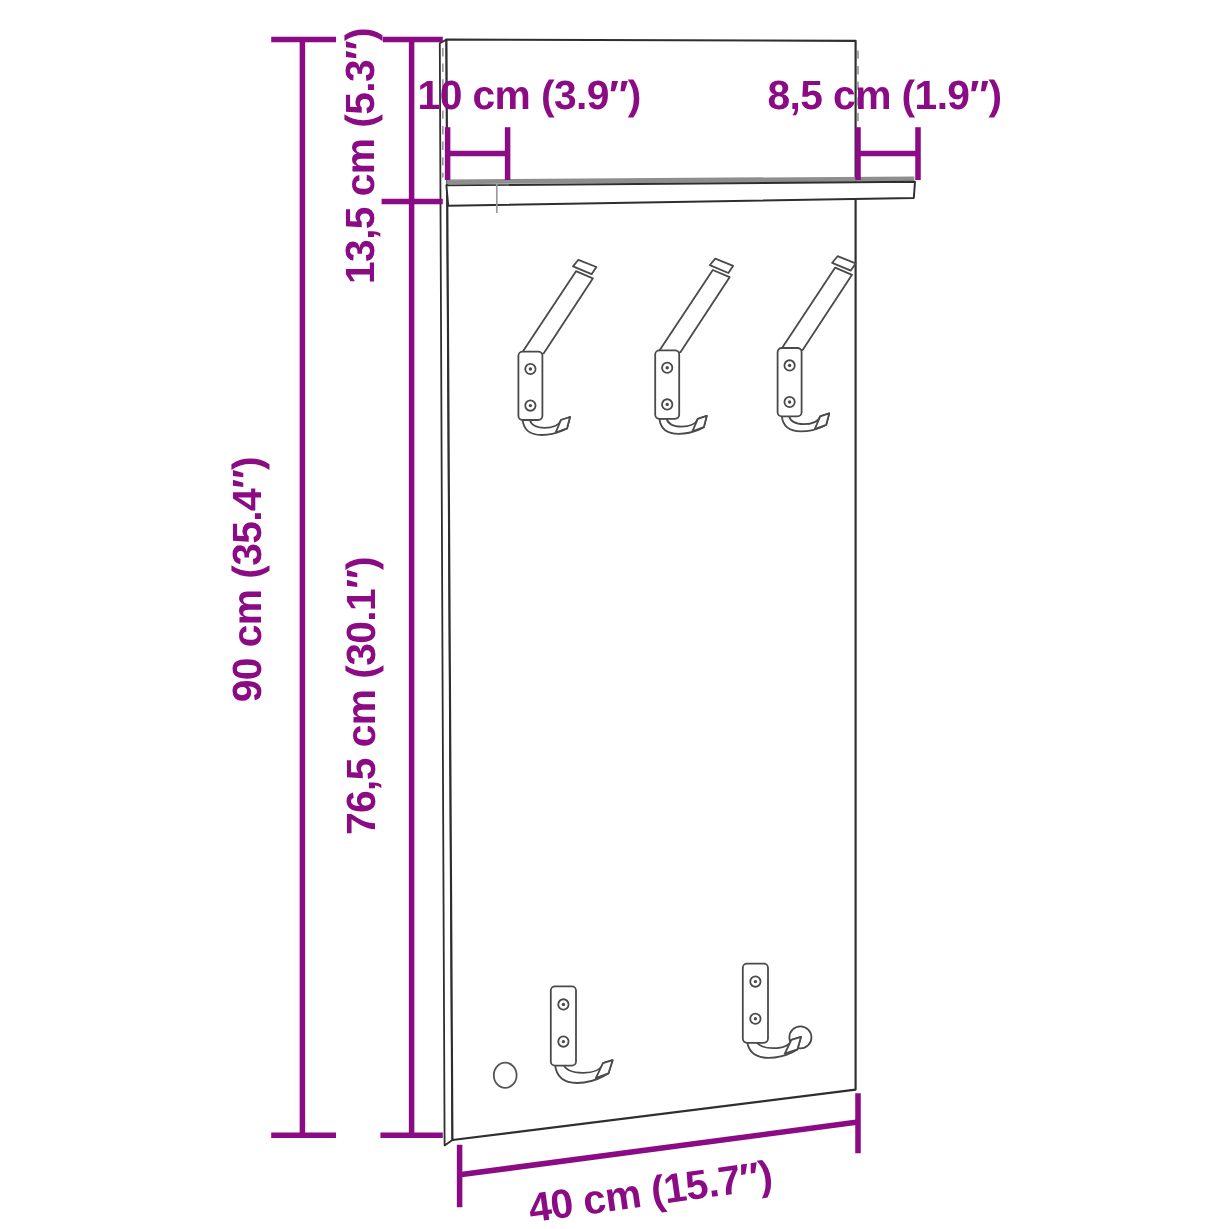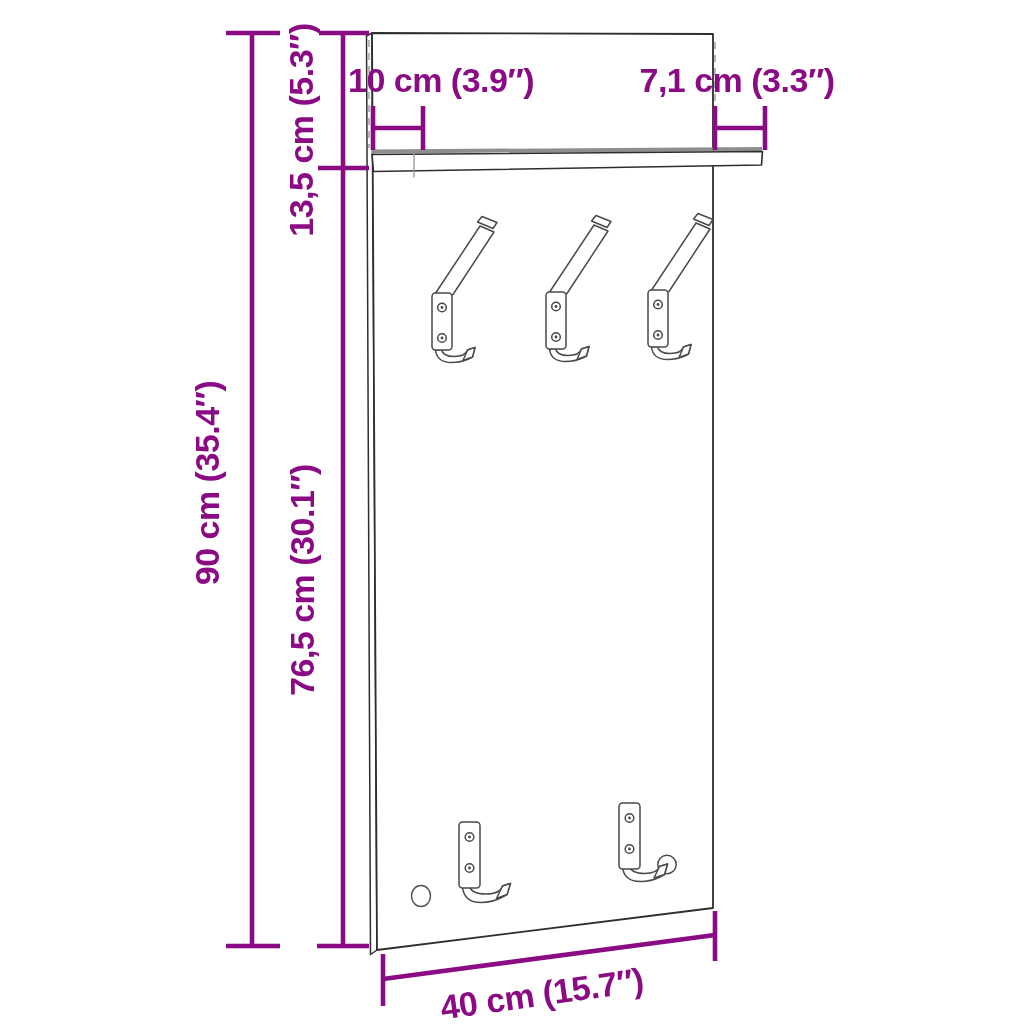--- a/index.html
+++ b/index.html
@@ -126,21 +126,21 @@
       <g>
         <line x1="383" y1="979" x2="715" y2="935"></line>
         <line x1="383" y1="954" x2="383" y2="1006"></line>
         <line x1="715" y1="911" x2="715" y2="961"></line>
       </g>
     </g>
   </svg>
 
   <div class="dim-label" style="left:441px;top:80px;">10 cm (3.9″)</div>
 
-  <div class="dim-label" style="left:737px;top:80px;">7,1 cm (3.3″)</div>
+  <div class="dim-label" style="left:737px;top:80px;">8,5 cm (1.9″)</div>
 
   <div class="dim-label rot90" style="left:301px;top:130px;">13,5 cm (5.3″)</div>
 
   <div class="dim-label rot90" style="left:207px;top:483px;">90 cm (35.4″)</div>
 
   <div class="dim-label rot90" style="left:302px;top:580px;">76,5 cm (30.1″)</div>
 
   <div class="dim-label rot8" style="left:542px;top:994px;">40 cm (15.7″)</div>
 
 </div>

